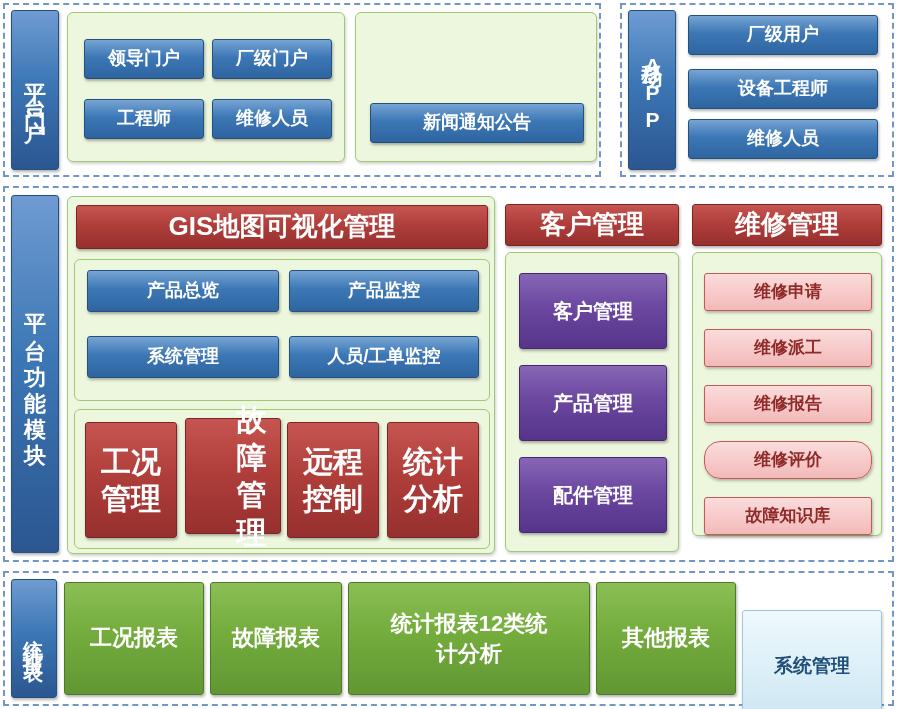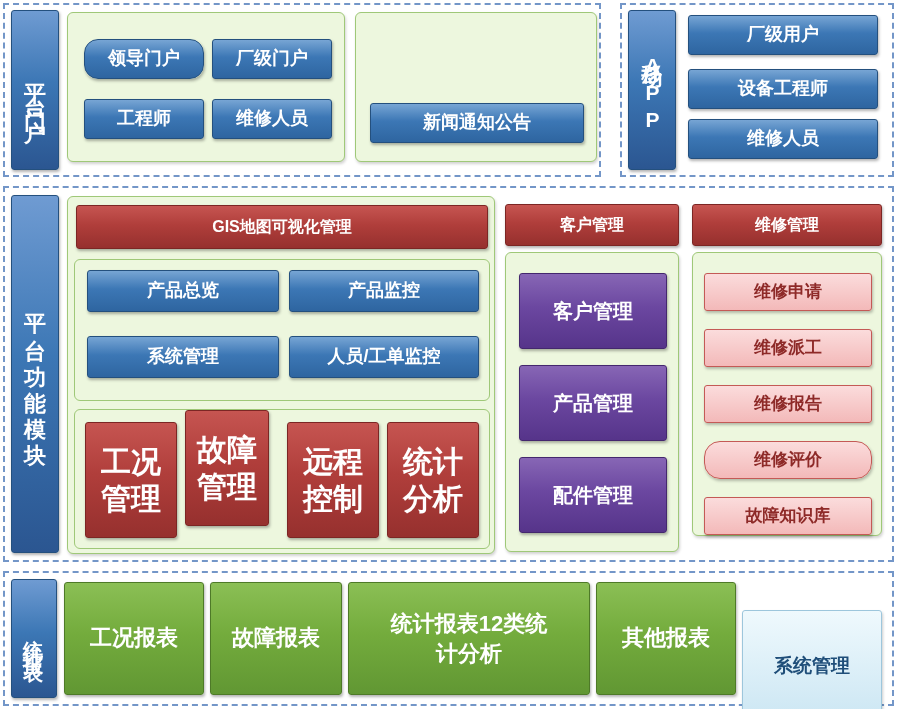--- a/index.html
+++ b/index.html
@@ -30,21 +30,21 @@
   .btn-blue {
     background:linear-gradient(to bottom,#77A5D4 0%,#3C77B5 45%,#2E65A0 100%);
     color:#fff; border:1px solid #24507E; border-radius:3px; font-size:18px;
     box-shadow:1px 2px 3px rgba(0,0,0,.3);
   }
   .hdr-red, .block-red {
     background:linear-gradient(to bottom,#C65551 0%,#B03E3B 45%,#96302E 100%);
     color:#fff; border:1px solid #7C2624; border-radius:3px;
     box-shadow:1px 2px 3px rgba(0,0,0,.3);
   }
-  .hdr-red { font-size:16px; }
+  .hdr-red { font-size:26px; }
   .block-red { font-size:30px; line-height:1.25; }
   .block-red span { display:inline-block; width:2.1em; text-align:center; }
   .btn-purple {
     background:linear-gradient(to bottom,#8766B5 0%,#6B47A0 45%,#56348A 100%);
     color:#fff; border:1px solid #44276E; border-radius:3px; font-size:20px;
     box-shadow:1px 2px 3px rgba(0,0,0,.3);
   }
   .btn-pink {
     background:linear-gradient(to bottom,#FBDCDC 0%,#F3B9B9 100%);
     color:#8E2A28; border:1px solid #C45A56; border-radius:3px; font-size:17px;
@@ -64,21 +64,21 @@
 </style>
 </head>
 <body>
 
 <div class="canvas">
 
   <div class="sec" style="left:3px;top:3px;width:598px;height:174px;">
     <div class="vbar" style="left:6px;top:5px;width:48px;height:160px;font-size:22px;letter-spacing:12px;">平台门户</div>
 
     <div class="panel" style="left:62px;top:7px;width:278px;height:150px;">
-      <div class="btn btn-blue" style="left:16px;top:26px;width:120px;height:40px;border-radius:14px;">领导门户</div>
+      <div class="btn btn-blue" style="left:16px;top:26px;width:120px;height:40px;">领导门户</div>
       <div class="btn btn-blue" style="left:144px;top:26px;width:120px;height:40px;">厂级门户</div>
       <div class="btn btn-blue" style="left:16px;top:86px;width:120px;height:40px;">工程师</div>
       <div class="btn btn-blue" style="left:144px;top:86px;width:120px;height:40px;">维修人员</div>
     </div>
 
     <div class="panel" style="left:350px;top:7px;width:242px;height:150px;">
       <div class="btn btn-blue" style="left:14px;top:90px;width:214px;height:40px;">新闻通知公告</div>
     </div>
   </div>
 
@@ -99,21 +99,21 @@
         <div class="btn btn-blue" style="left:12px;top:10px;width:192px;height:42px;">产品总览</div>
         <div class="btn btn-blue" style="left:214px;top:10px;width:190px;height:42px;">产品监控</div>
         <div class="btn btn-blue" style="left:12px;top:76px;width:192px;height:42px;">系统管理</div>
         <div class="btn btn-blue" style="left:214px;top:76px;width:190px;height:42px;">人员/工单监控</div>
       </div>
 
       <div class="panel" style="left:6px;top:212px;width:416px;height:140px;box-shadow:none;">
         <div class="btn block-red" style="left:10px;top:12px;width:92px;height:116px;">
             <span>工况管理</span>
           </div>
-        <div class="btn block-red" style="left:110px;top:0;width:84px;height:116px;">
+        <div class="btn block-red" style="left:110px;top:8px;width:96px;height:116px;padding-left:37px;">
             <span>故障管理</span>
           </div>
         <div class="btn block-red" style="left:212px;top:12px;width:92px;height:116px;">
             <span>远程控制</span>
           </div>
         <div class="btn block-red" style="left:312px;top:12px;width:92px;height:116px;">
             <span>统计分析</span>
           </div>
       </div>
     </div>

